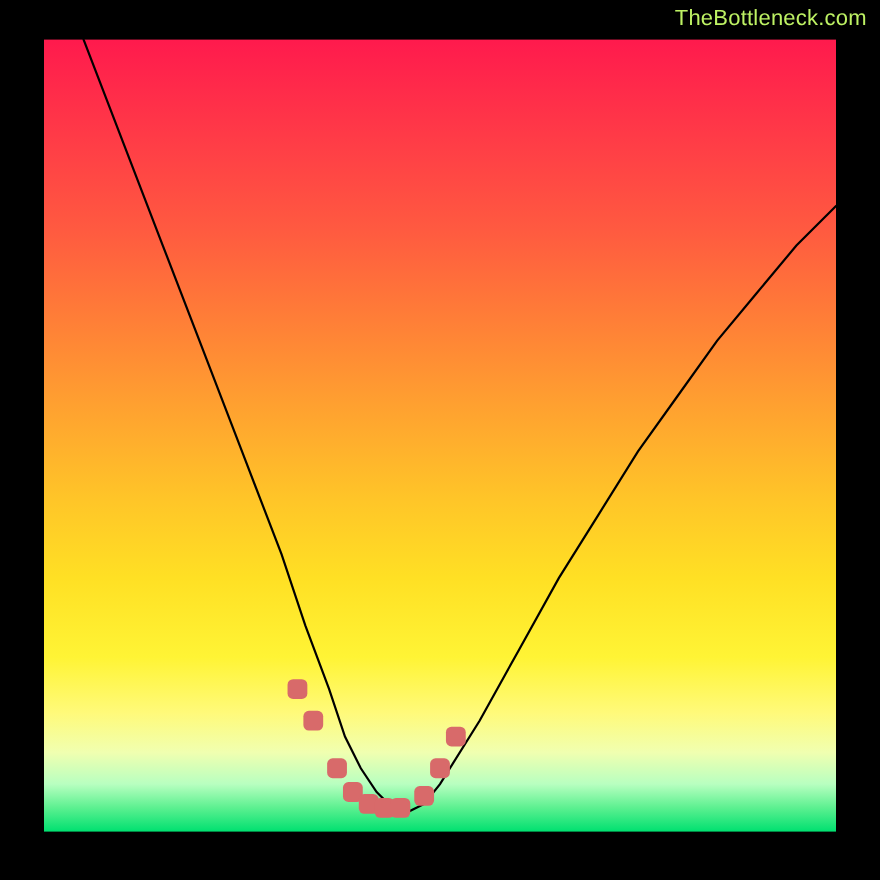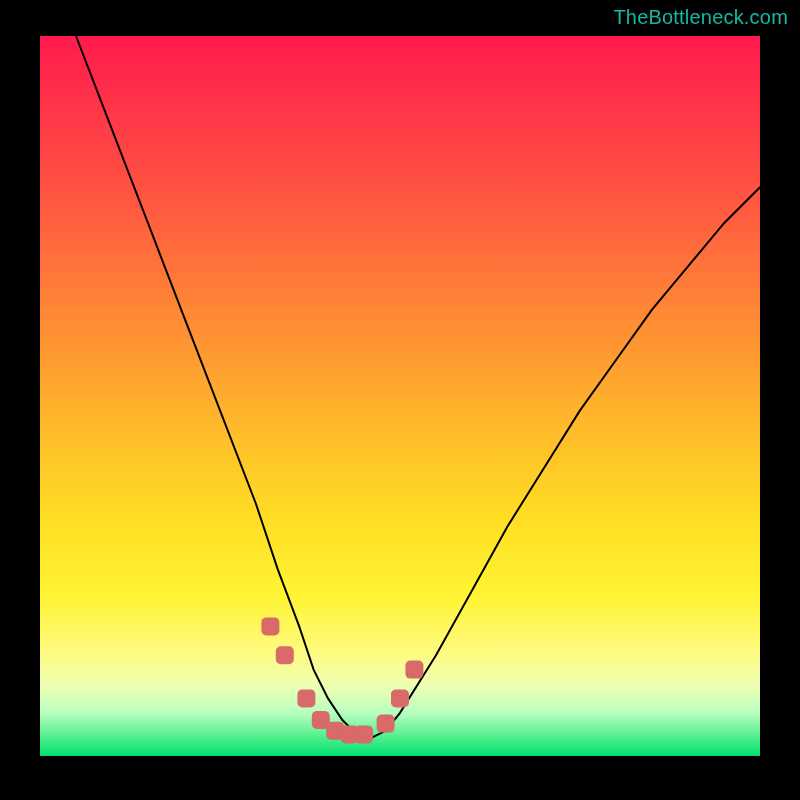--- a/index.html
+++ b/index.html
@@ -36,21 +36,21 @@
       #fffa7a 85%,
       #f0ffb0 90%,
       #b8ffc0 94%,
       #5cf090 97%,
       #00e070 100%);
   }
   .watermark {
     position: absolute;
     top: 6px;
     right: 12px;
-    color: #14b8a6;
+    color: #bef264;
     font-size: 20px;
     font-weight: 400;
     letter-spacing: 0.2px;
     user-select: none;
   }
   svg.curve {
     position: absolute;
     left: 0;
     top: 0;
     width: 720px;

